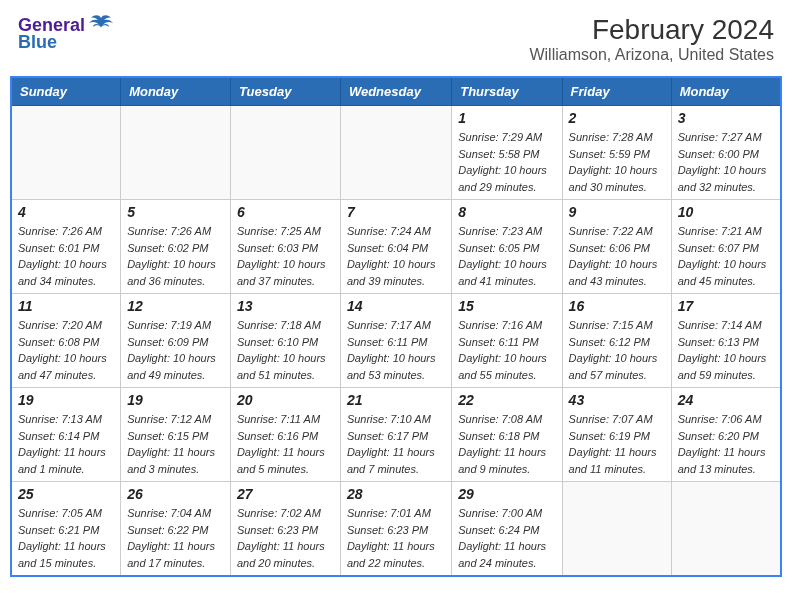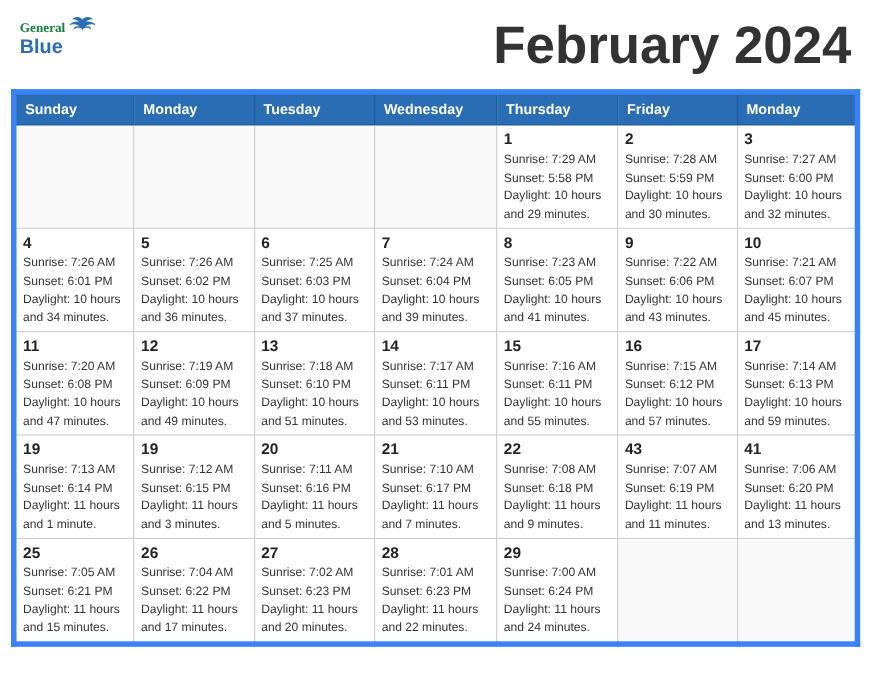--- a/index.html
+++ b/index.html
@@ -19,32 +19,33 @@
     }
     .logo {
       display: flex;
       flex-direction: column;
       align-items: flex-start;
     }
     .title-area {
       text-align: right;
     }
     .month-title {
-      font-size: 48px;
-      font-weight: bold;
+      font-size: 28px;
+      font-weight: normal;
       color: #333;
     }
     .location-title {
       font-size: 16px;
       color: #555;
     }
     .calendar-table {
       width: 100%;
       border-collapse: collapse;
-      border: 5px solid #3b82f6;
+      border: 2px solid #3b82f6;
+      font-style: italic;
     }
     .calendar-table th {
       background-color: #2a6db5;
       color: #fff;
       text-align: left;
       padding: 6px 8px;
       font-size: 13px;
       border: 1px solid #1a5a9a;
     }
     .calendar-table td {
@@ -76,29 +77,30 @@
       align-items: center;
       gap: 2px;
     }
   </style>
 </head>
 <body>
 
 <div class="header-area">
   <div class="logo">
     <div class="logo-wrapper">
-      <span style="font-size:12px;font-weight:bold;color:#15803d;font-family:Liberation Serif, serif;">General</span>
+      <span style="font-size:18px;font-weight:bold;color:#4c1d95;">General</span>
       <svg width="28" height="22" viewBox="0 0 28 22">
         <path d="M14 4 C16 0 22 1 24 4 C22 3 19 4 17 6 C20 5 24 6 26 9 C22 7 18 8 16 11 C18 9 22 10 22 13 C19 10 14 11 14 14 C14 11 9 10 6 13 C6 10 10 9 12 11 C10 8 6 7 2 9 C4 6 8 5 11 6 C9 4 6 3 4 4 C6 1 12 0 14 4 Z" fill="#2a6db5"></path>
       </svg>
     </div>
     <span style="font-size:18px;font-weight:bold;color:#2a6db5;margin-top:-4px;text-align:center;">Blue</span>
   </div>
   <div class="title-area">
     <div class="month-title">February 2024</div>
+    <div class="location-title">Williamson, Arizona, United States</div>
   </div>
 </div>
 
 <table class="calendar-table">
   <thead>
     <tr>
     <th>Sunday</th>
         <th>Monday</th>
         <th>Tuesday</th>
         <th>Wednesday</th>
@@ -297,21 +299,21 @@
         </td>
         <td>
           <div class="day-number">43</div>
           <div class="day-info">
             Sunrise: 7:07 AM<br>
             Sunset: 6:19 PM<br>
             Daylight: 11 hours and 11 minutes.
           </div>
         </td>
         <td>
-          <div class="day-number">41</div>
+          <div class="day-number">24</div>
           <div class="day-info">
             Sunrise: 7:06 AM<br>
             Sunset: 6:20 PM<br>
             Daylight: 11 hours and 13 minutes.
           </div>
         </td>
       </tr>
       <tr>
         <td>
           <div class="day-number">25</div>

